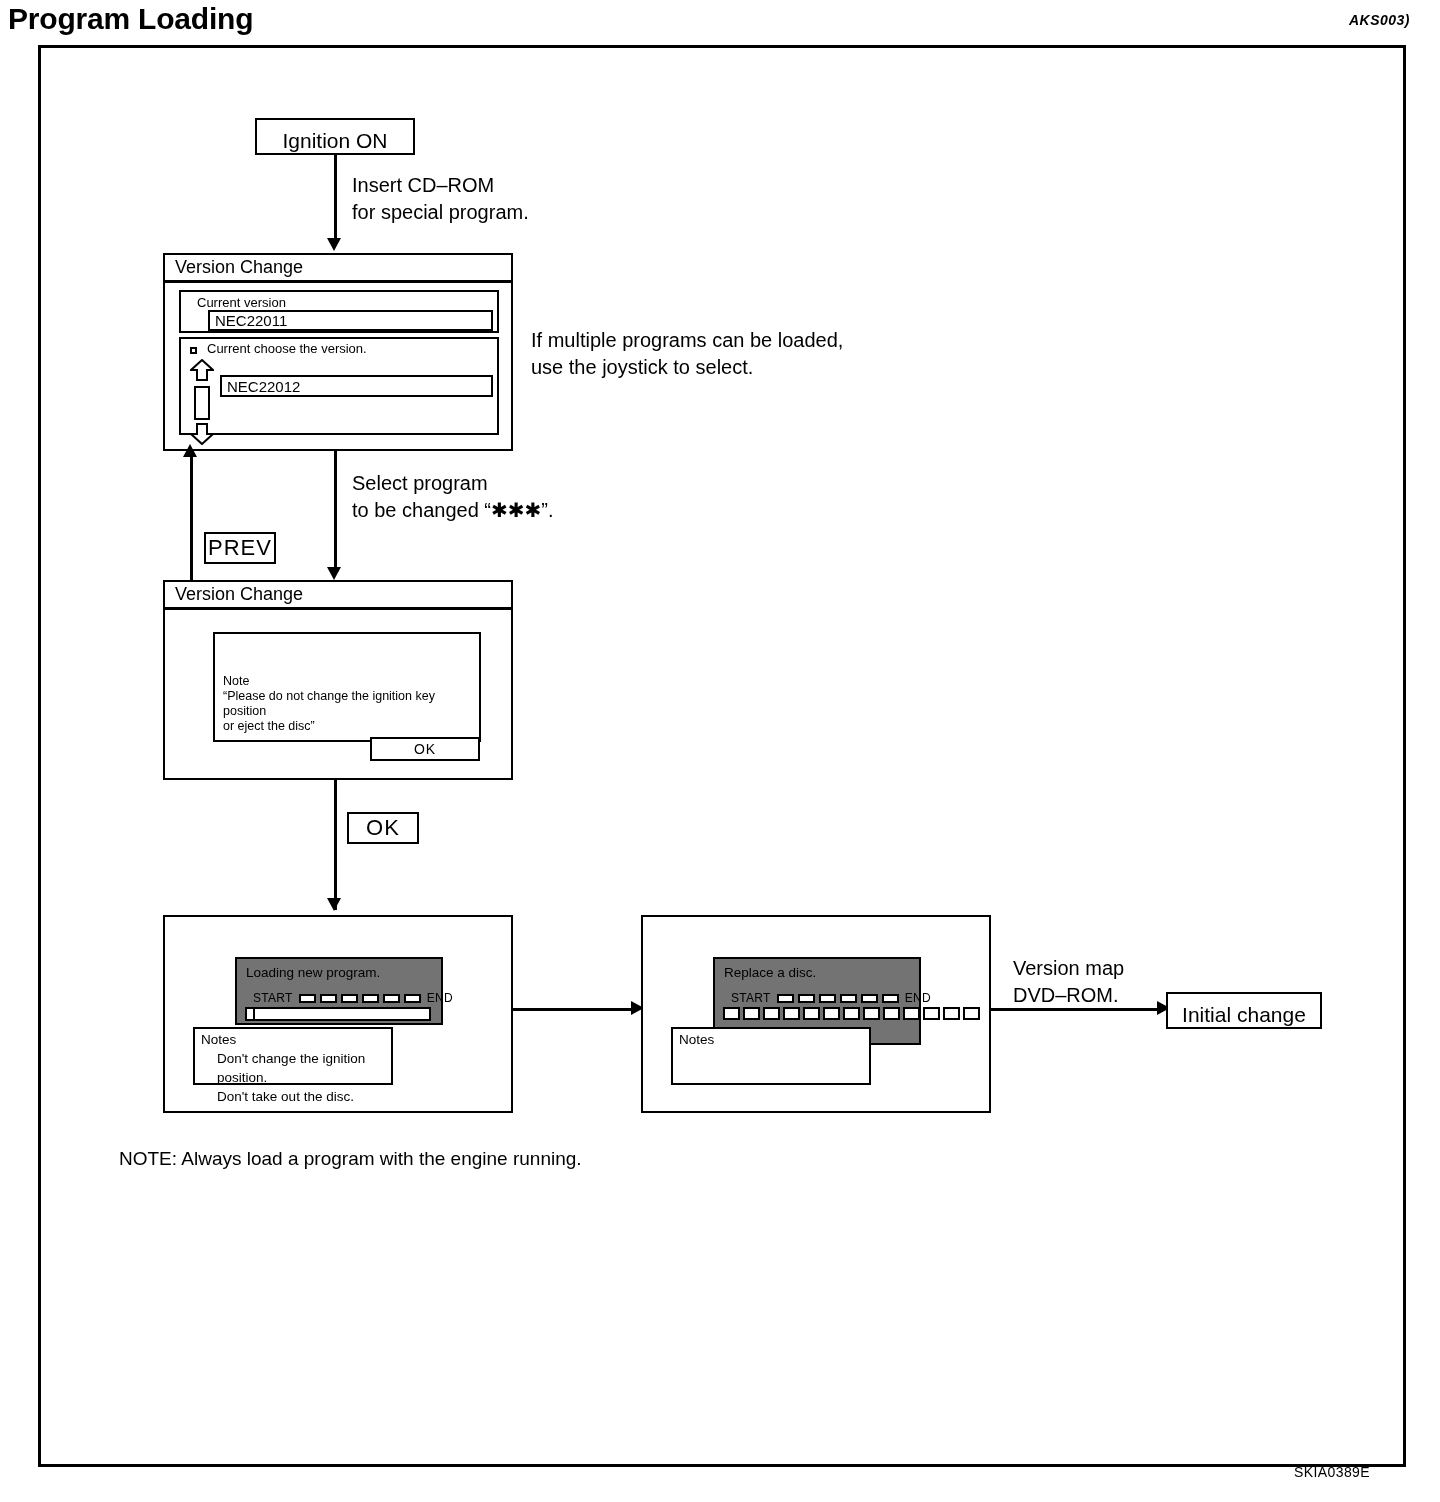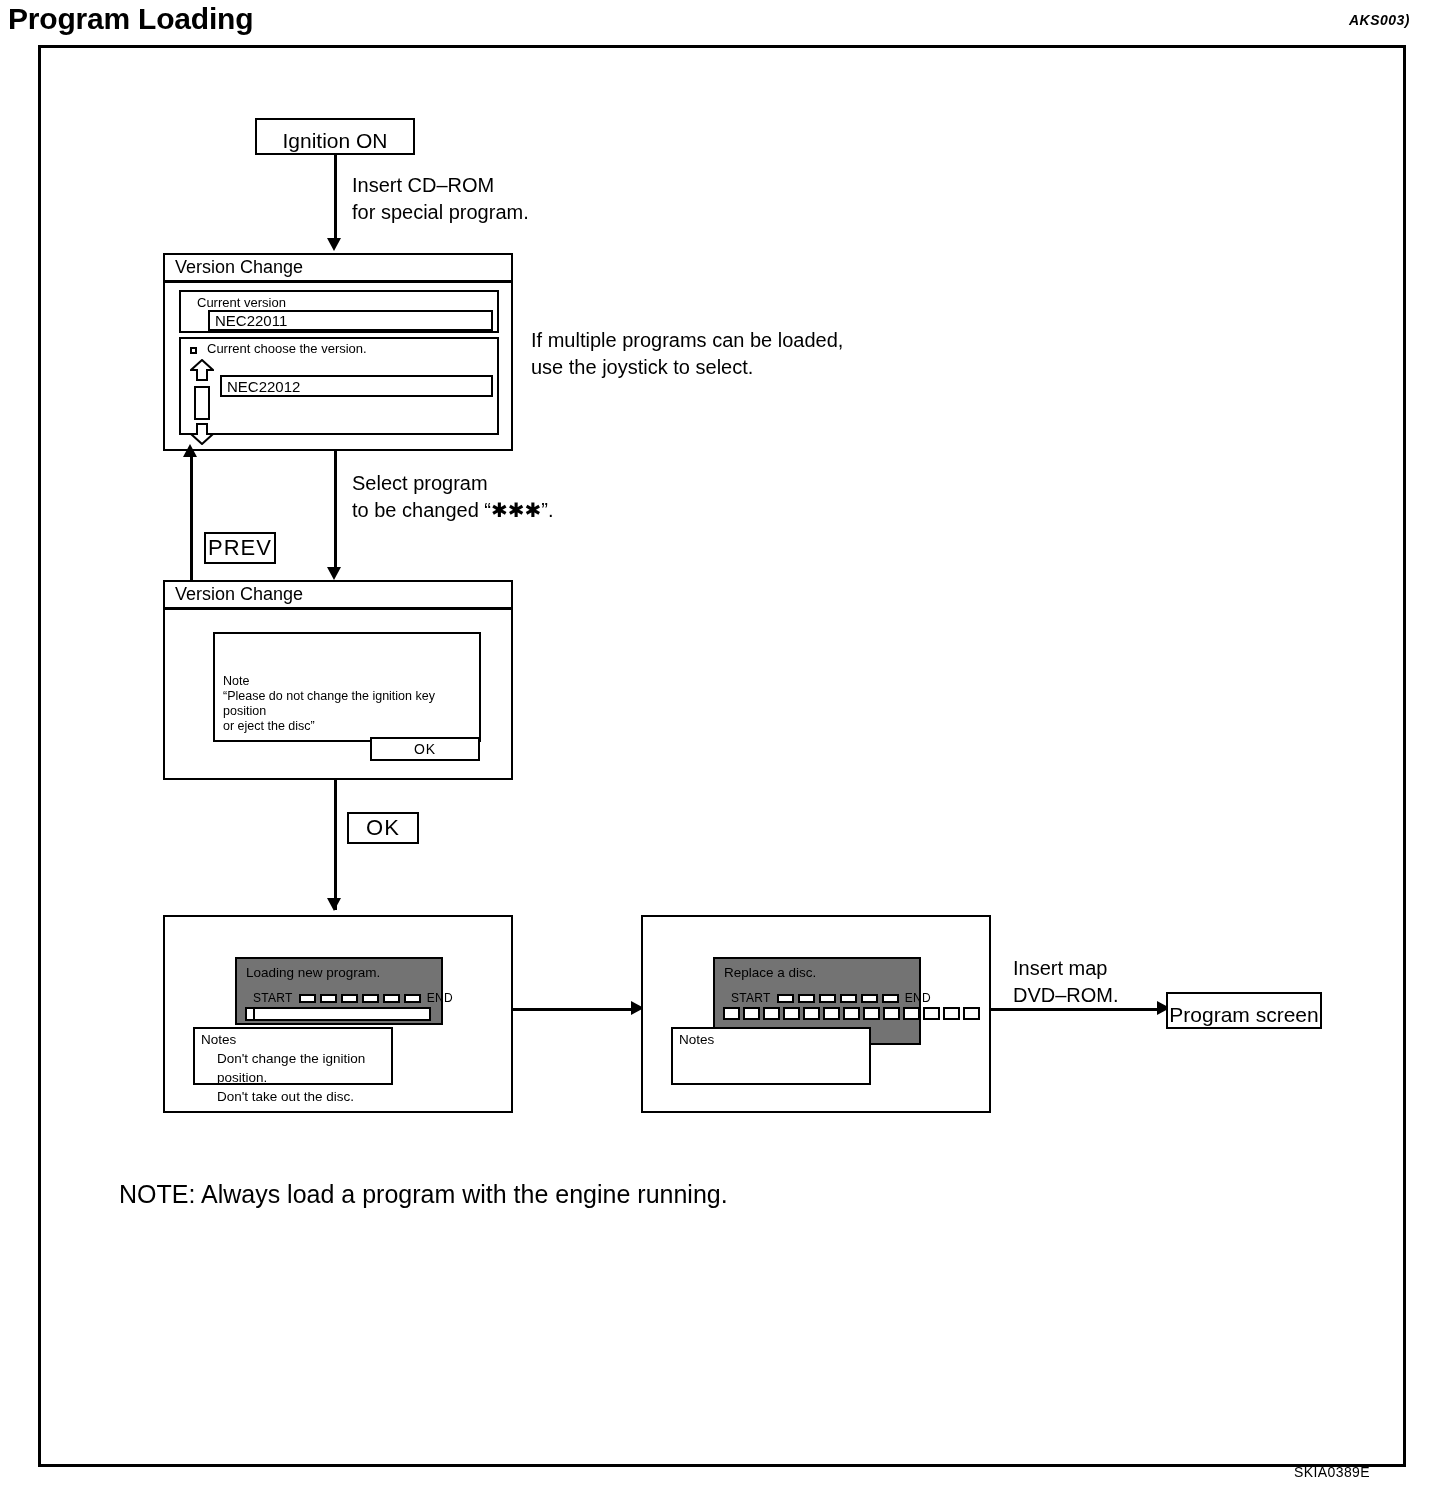--- a/index.html
+++ b/index.html
@@ -77,23 +77,22 @@
     letter-spacing: 1px;
   }
 
   
   .flow-text {
     font-size: 20px;
     line-height: 27px;
     white-space: pre-line;
   }
   .big-note {
-    font-size: 25px;
-    white-space: nowrap;
-    margin-top: 32px;
+    font-size: 19px;
+    white-space: nowrap;
   }
 
   
   .screen {
     border: 2px solid #000;
     box-sizing: border-box;
     background: #fff;
   }
   .screen-title {
     position: absolute;
@@ -432,24 +431,24 @@
 
     <div class="notes-box" style="left:28px; top:110px; width:200px; height:58px;">
       <div class="notes-title" style="left:6px; top:3px;">Notes</div>
       <div class="notes-lines" style="left:22px; top:20px;"></div>
     </div>
   </div>
 
   <div class="abs hline" style="left:991px; top:1008px; width:170px;"></div>
   <div class="abs arrow-right" style="left:1157px; top:1001px;"></div>
 
-  <div class="abs flow-text" style="left:1013px; top:955px;">Insert map
+  <div class="abs flow-text" style="left:1013px; top:955px;">Version map
 DVD–ROM.</div>
 
   <div class="abs plain-box" style="left:1166px; top:992px; width:156px; height:37px;">
-    <span>Program screen</span>
+    <span>Initial change</span>
   </div>
 
   <div class="abs big-note" style="left:119px; top:1148px;">NOTE: Always load a program with the engine running.</div>
 
   <div class="abs" id="figure-id">SKIA0389E</div>
 
 </div>
 
 </body></html>

